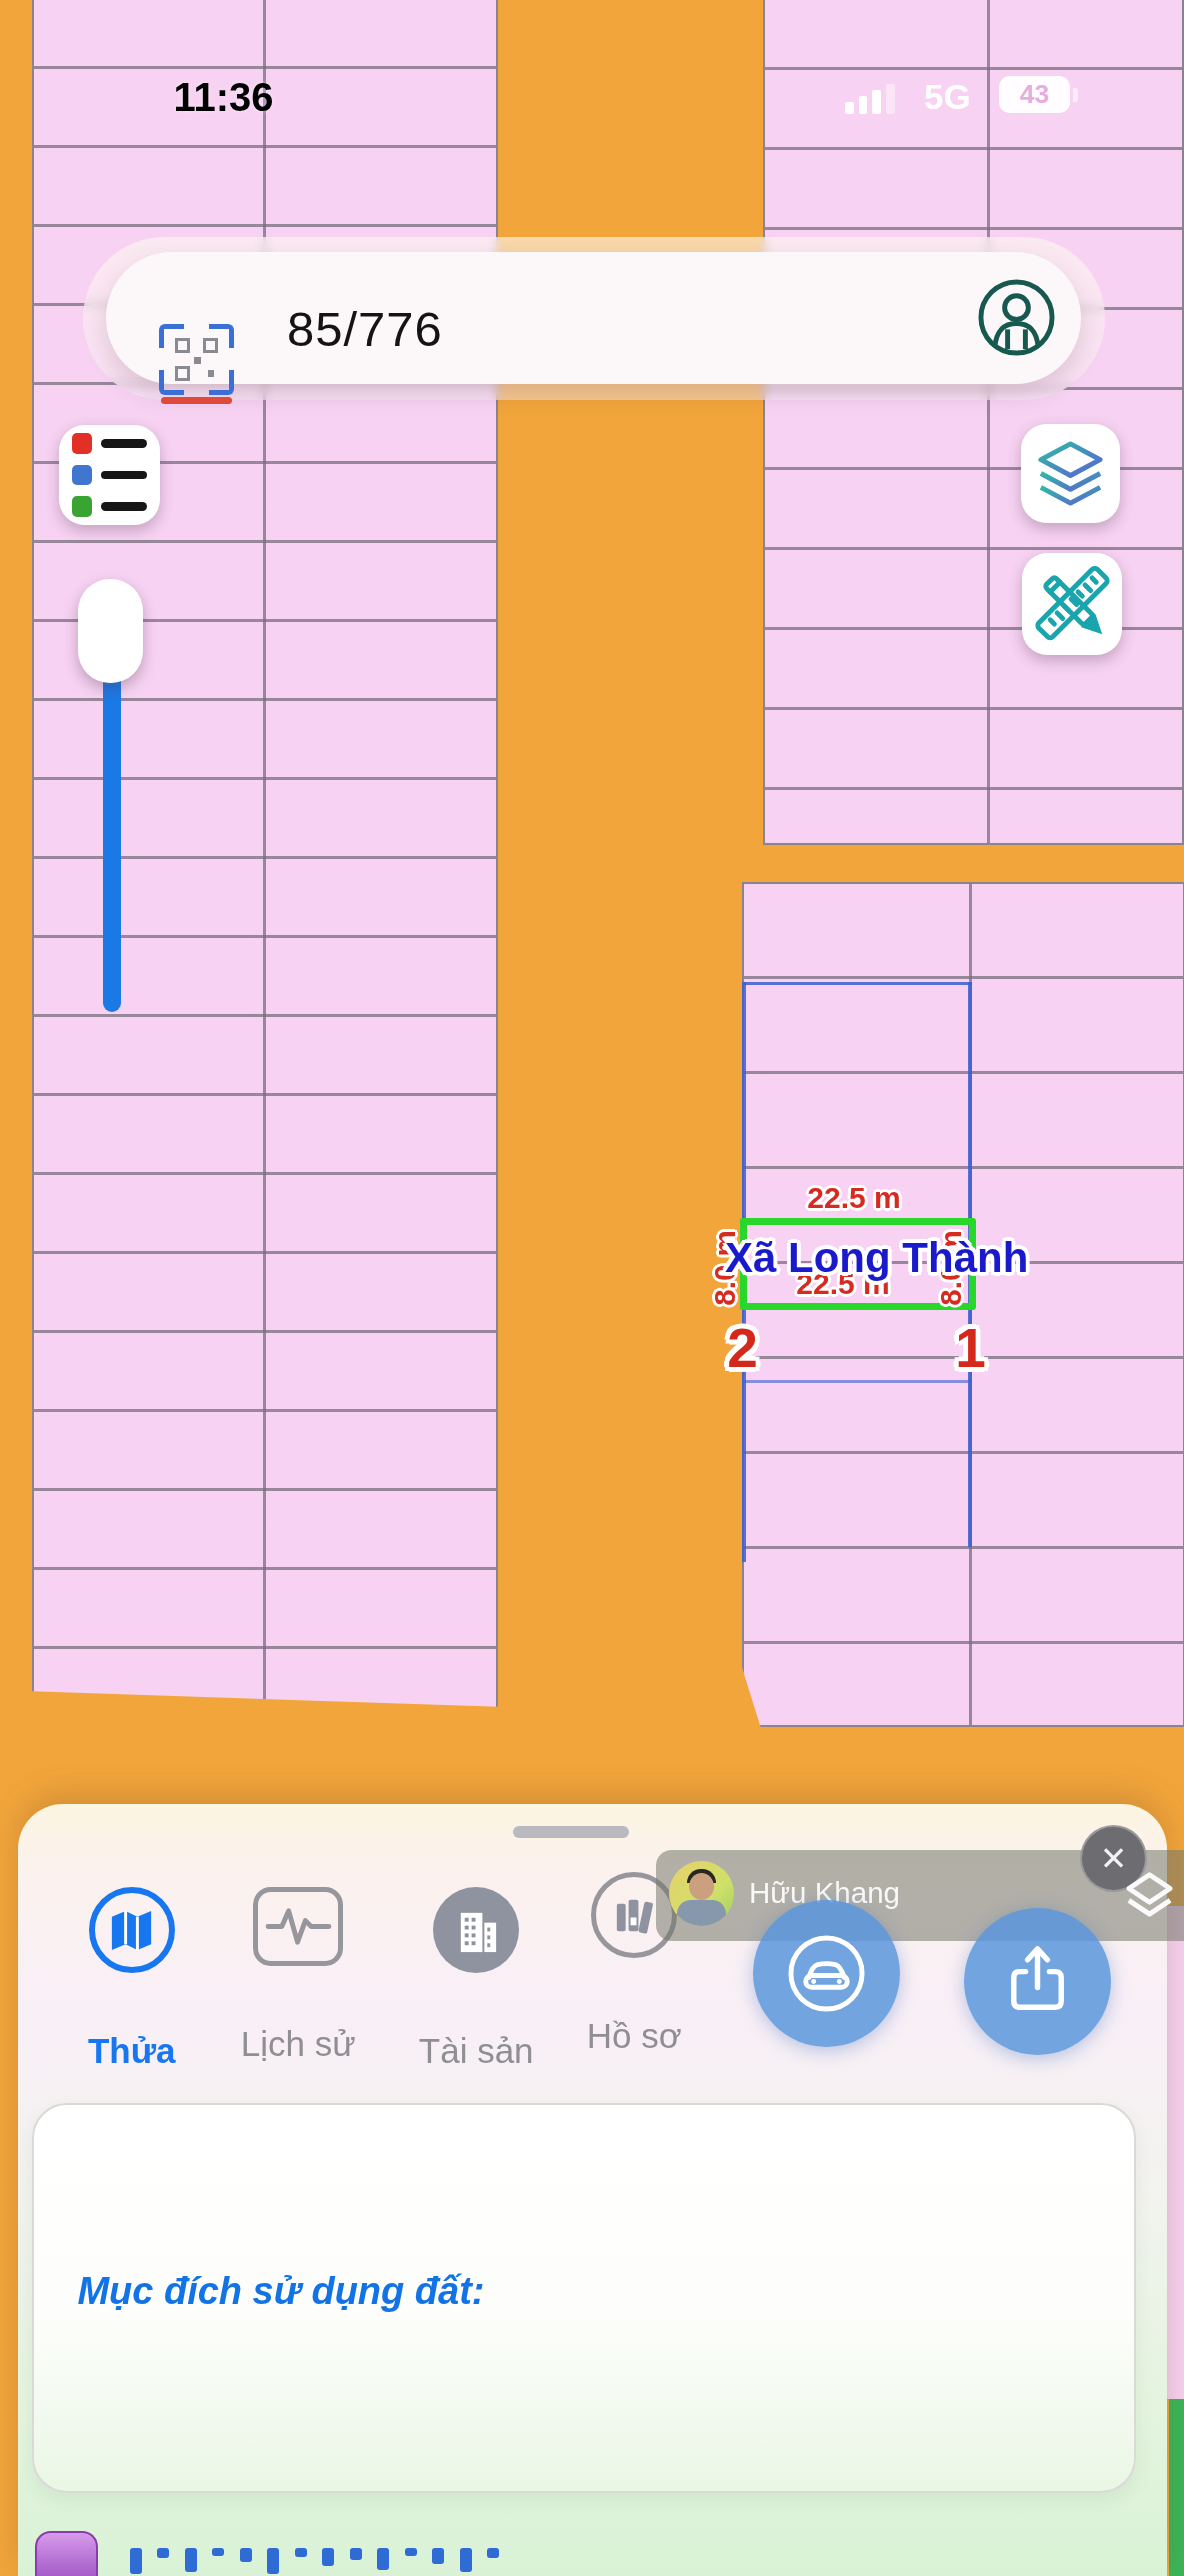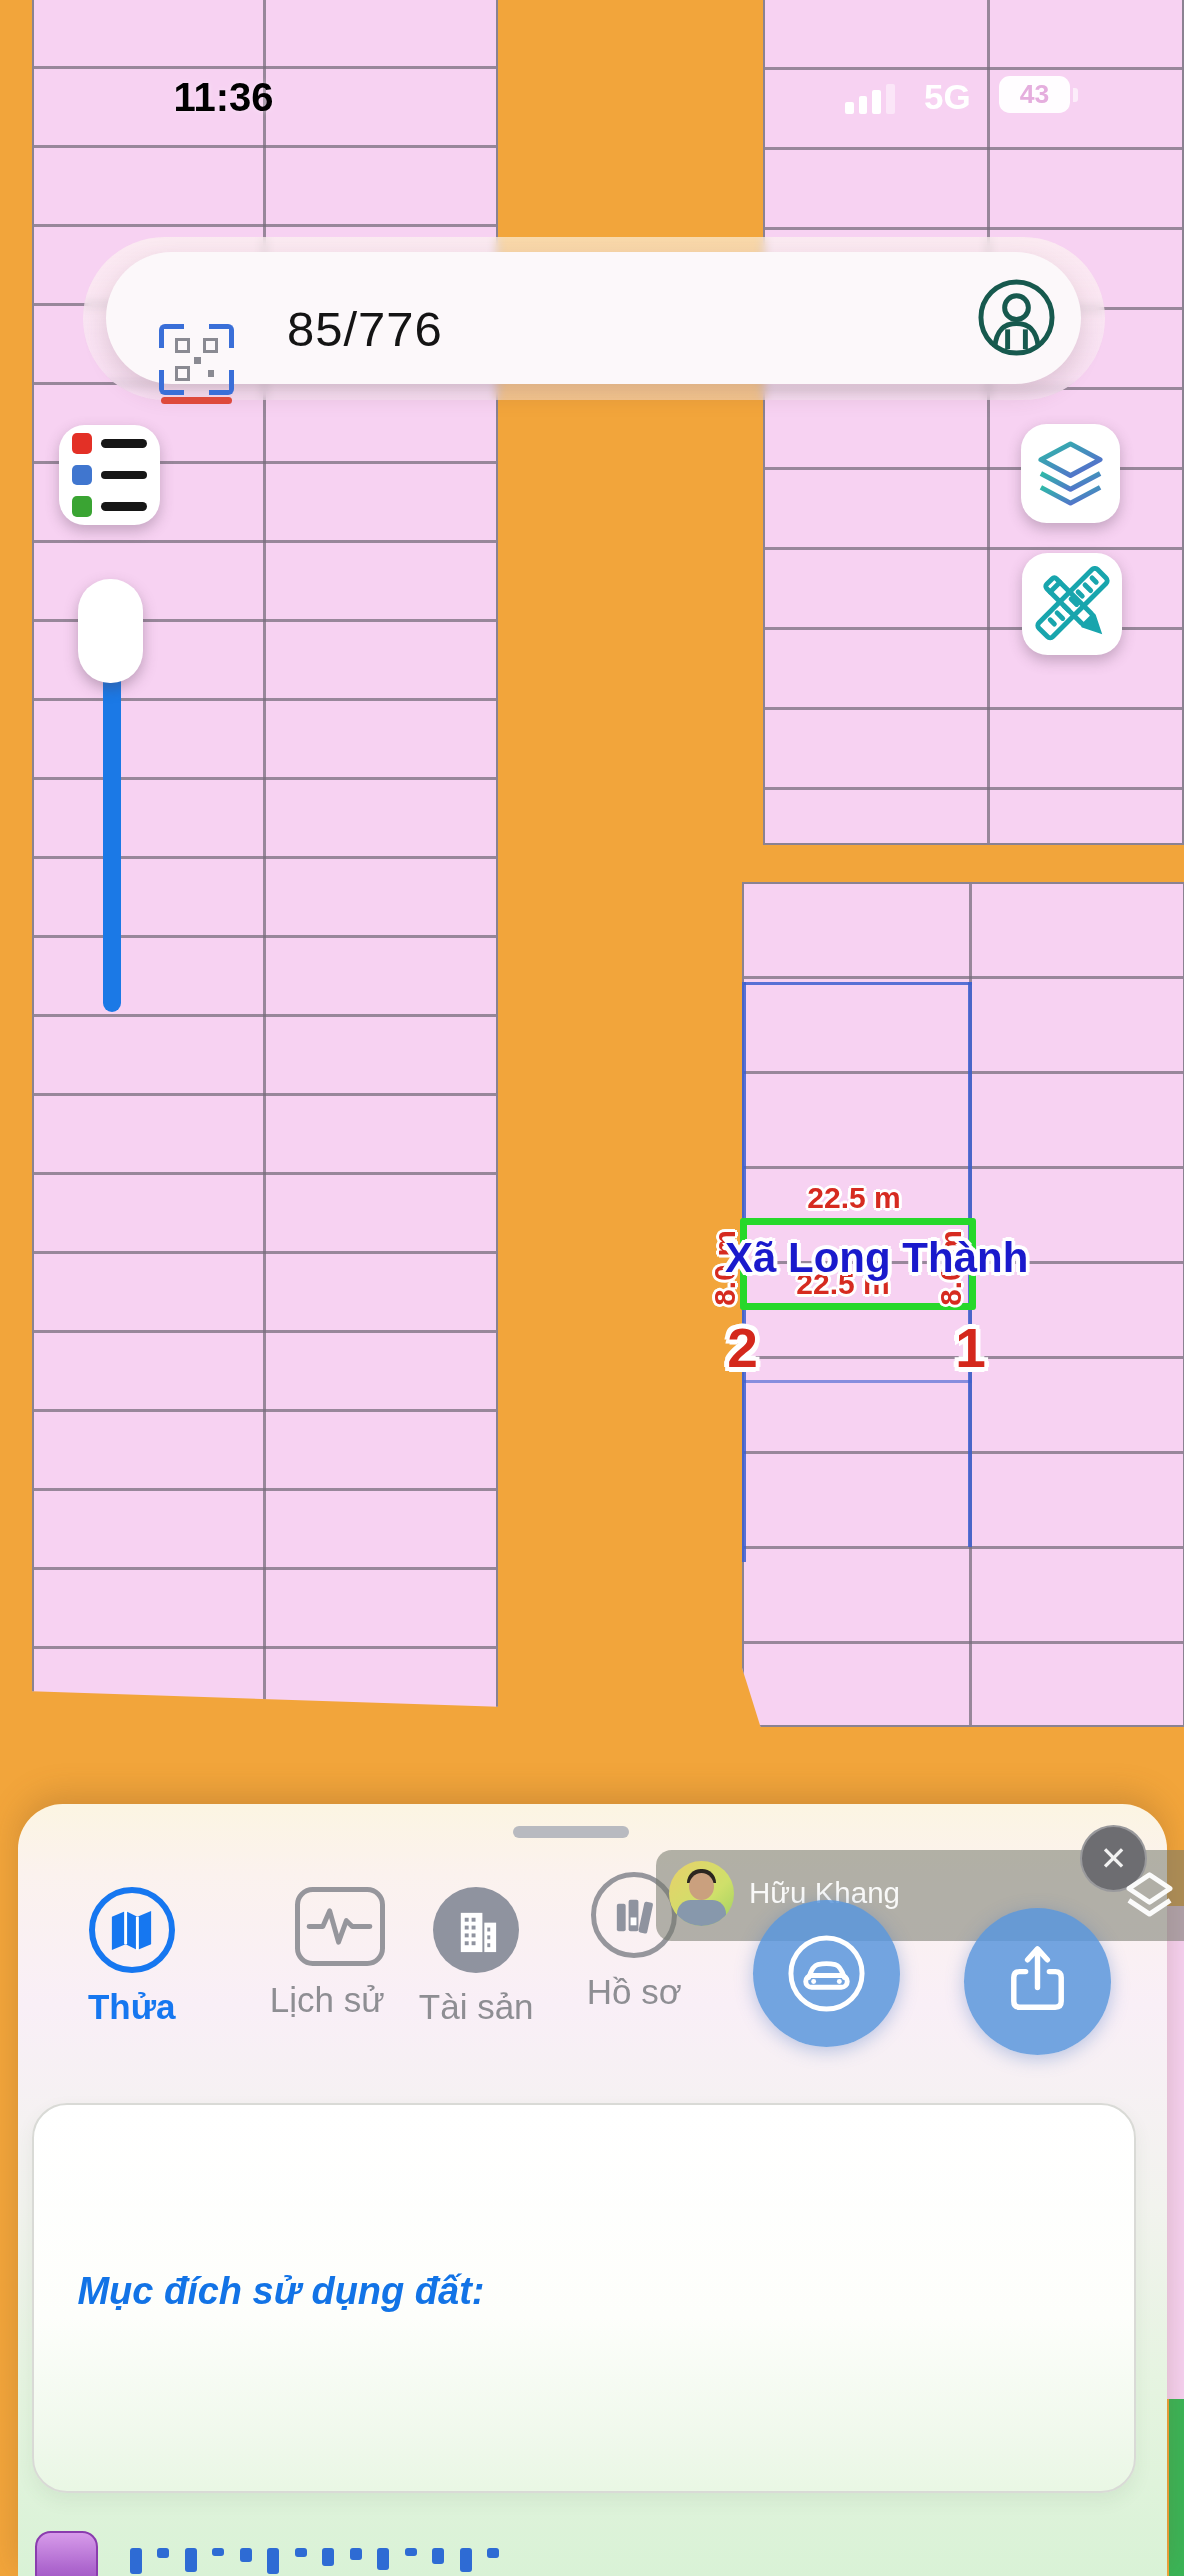--- a/index.html
+++ b/index.html
@@ -95,21 +95,21 @@
   .legend-row .bar{width:46px;height:8.8px;border-radius:4.9px;background:#161616;}
   .slider-thumb{left:78px;top:579px;width:65px;height:104px;border-radius:32px;background:#fff;box-shadow:0 5.9px 13.8px rgba(80,60,80,.35);}
   .slider-track{left:103px;top:631px;width:17.7px;height:381px;border-radius:9.8px;background:#1b79e6;}
   
   .sheet{
     left:17.7px;top:1804px;width:1149px;height:772px;border-radius:45px 45px 0 0;
     background:linear-gradient(180deg,#fcf5e2 0%,#fbf2ee 9%,#f9eff7 26%,#f2f3ee 52%,#e5f4e0 76%,#d9f2d6 100%);
     box-shadow:0 -9.8px 29.5px rgba(120,80,40,.25);
   }
   .handle{left:495px;top:21.6px;width:116px;height:12.8px;border-radius:6.9px;background:#b8bac0;}
-  .tab{position:absolute;width:173px;display:flex;flex-direction:column;align-items:center;}
+  .tab{position:absolute;width:173px;display:flex;flex-direction:column;align-items:center;gap:44px;}
   .tab-label{font-size:35px;margin-top:13.8px;color:#8e8e93;}
   .tab-label.active{color:#1677f0;font-weight:700;}
   .ticon{width:86px;height:86px;display:flex;align-items:center;justify-content:center;box-sizing:border-box;}
   .ticon.circle-o{border:6.9px solid #1677f0;border-radius:50%;}
   .ticon.gray-o{border:5.9px solid #96969c;border-radius:50%;}
   .ticon.gray-fill{background:#8f939f;border-radius:50%;}
   .ticon.rrect{border:5.9px solid #96969c;border-radius:17.7px;width:90px;height:79px;}
   
   .band{left:656px;top:1850px;width:529px;height:91px;background:rgba(116,120,108,.55);border-radius:15.7px 0 0 15.7px;}
   .avatar{
@@ -280,21 +280,21 @@
       <div class="ticon circle-o">
         <svg width="51" height="51" viewBox="0 0 52 52">
           <path d="M6 12 L20 6 L32 12 L46 6 L46 40 L32 46 L20 40 L6 46 Z" fill="#1677f0"></path>
           <line x1="20" y1="6" x2="20" y2="40" stroke="#fff" stroke-width="3"></line>
           <line x1="32" y1="12" x2="32" y2="46" stroke="#fff" stroke-width="3"></line>
         </svg>
       </div>
       <div class="tab-label active">Thửa</div>
     </div>
 
-    <div class="tab" style="left:194px;top:83px;align-items:flex-end;">
+    <div class="tab" style="left:194px;top:83px;">
       <div class="ticon rrect">
         <svg width="69" height="51" viewBox="0 0 70 52">
           <polyline points="4,26 18,26 25,10 34,42 42,20 48,26 66,26" fill="none" stroke="#96969c" stroke-width="5" stroke-linejoin="round" stroke-linecap="round"></polyline>
         </svg>
       </div>
       <div class="tab-label">Lịch sử</div>
     </div>
 
     <div class="tab" style="left:372px;top:83px;">
       <div class="ticon gray-fill">

